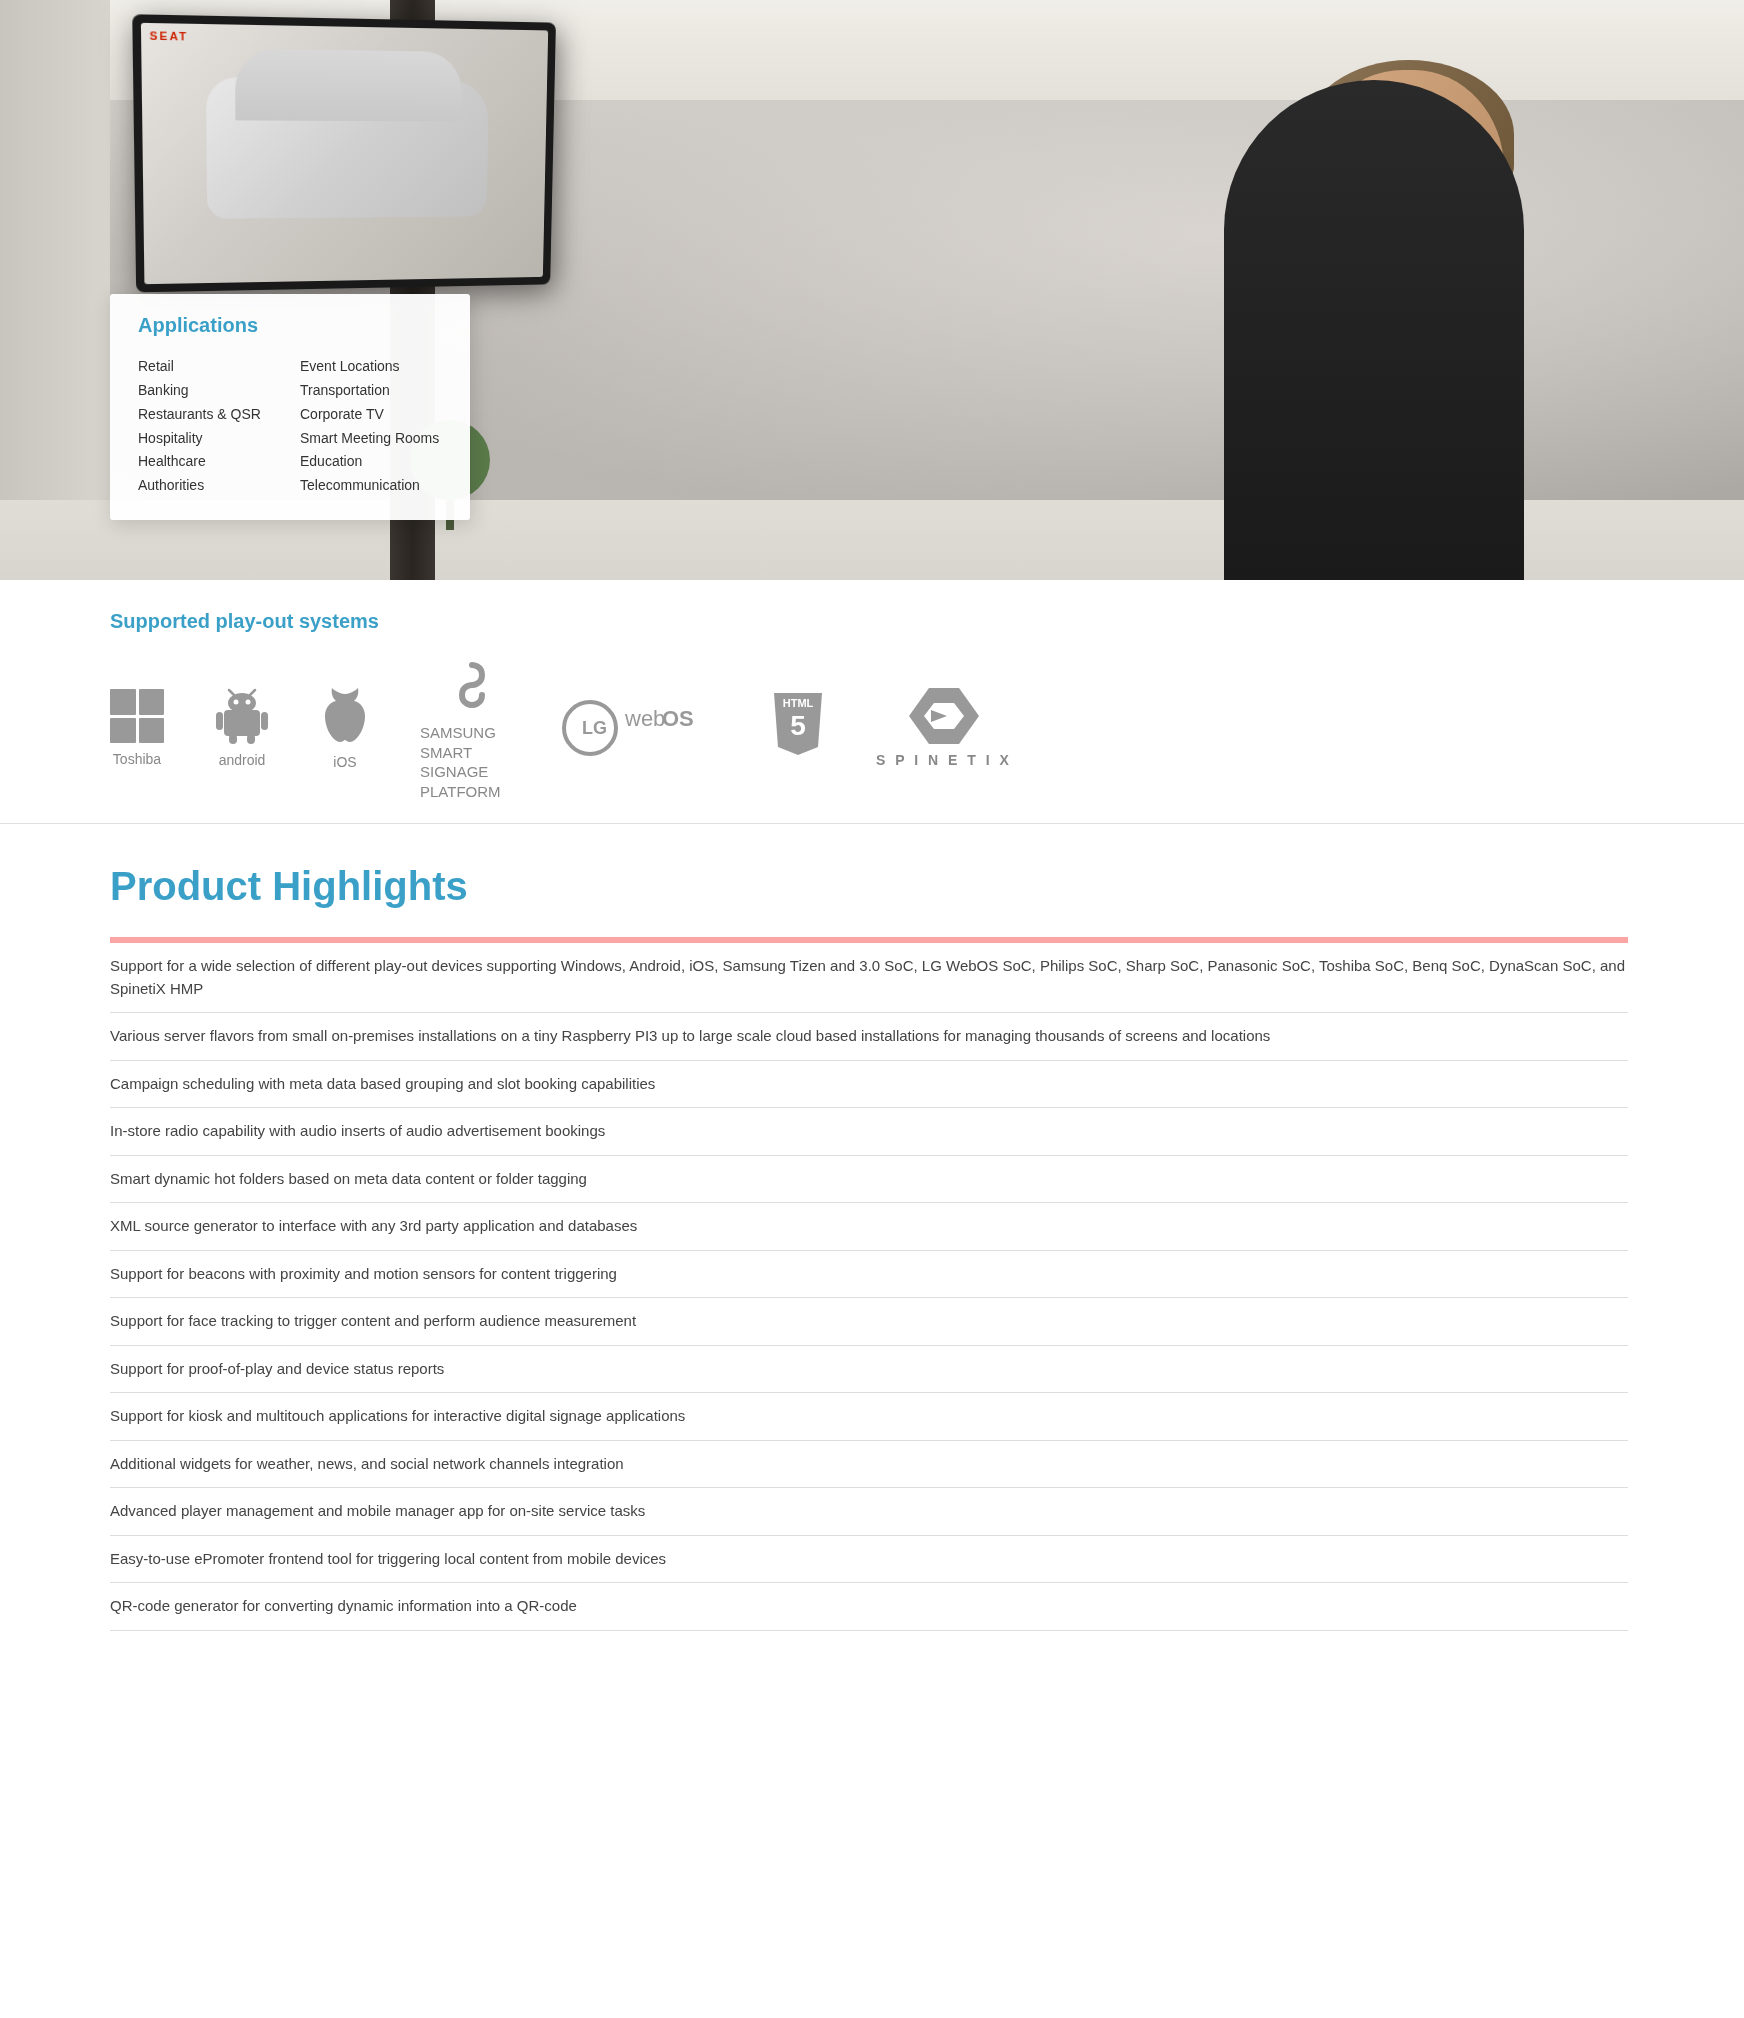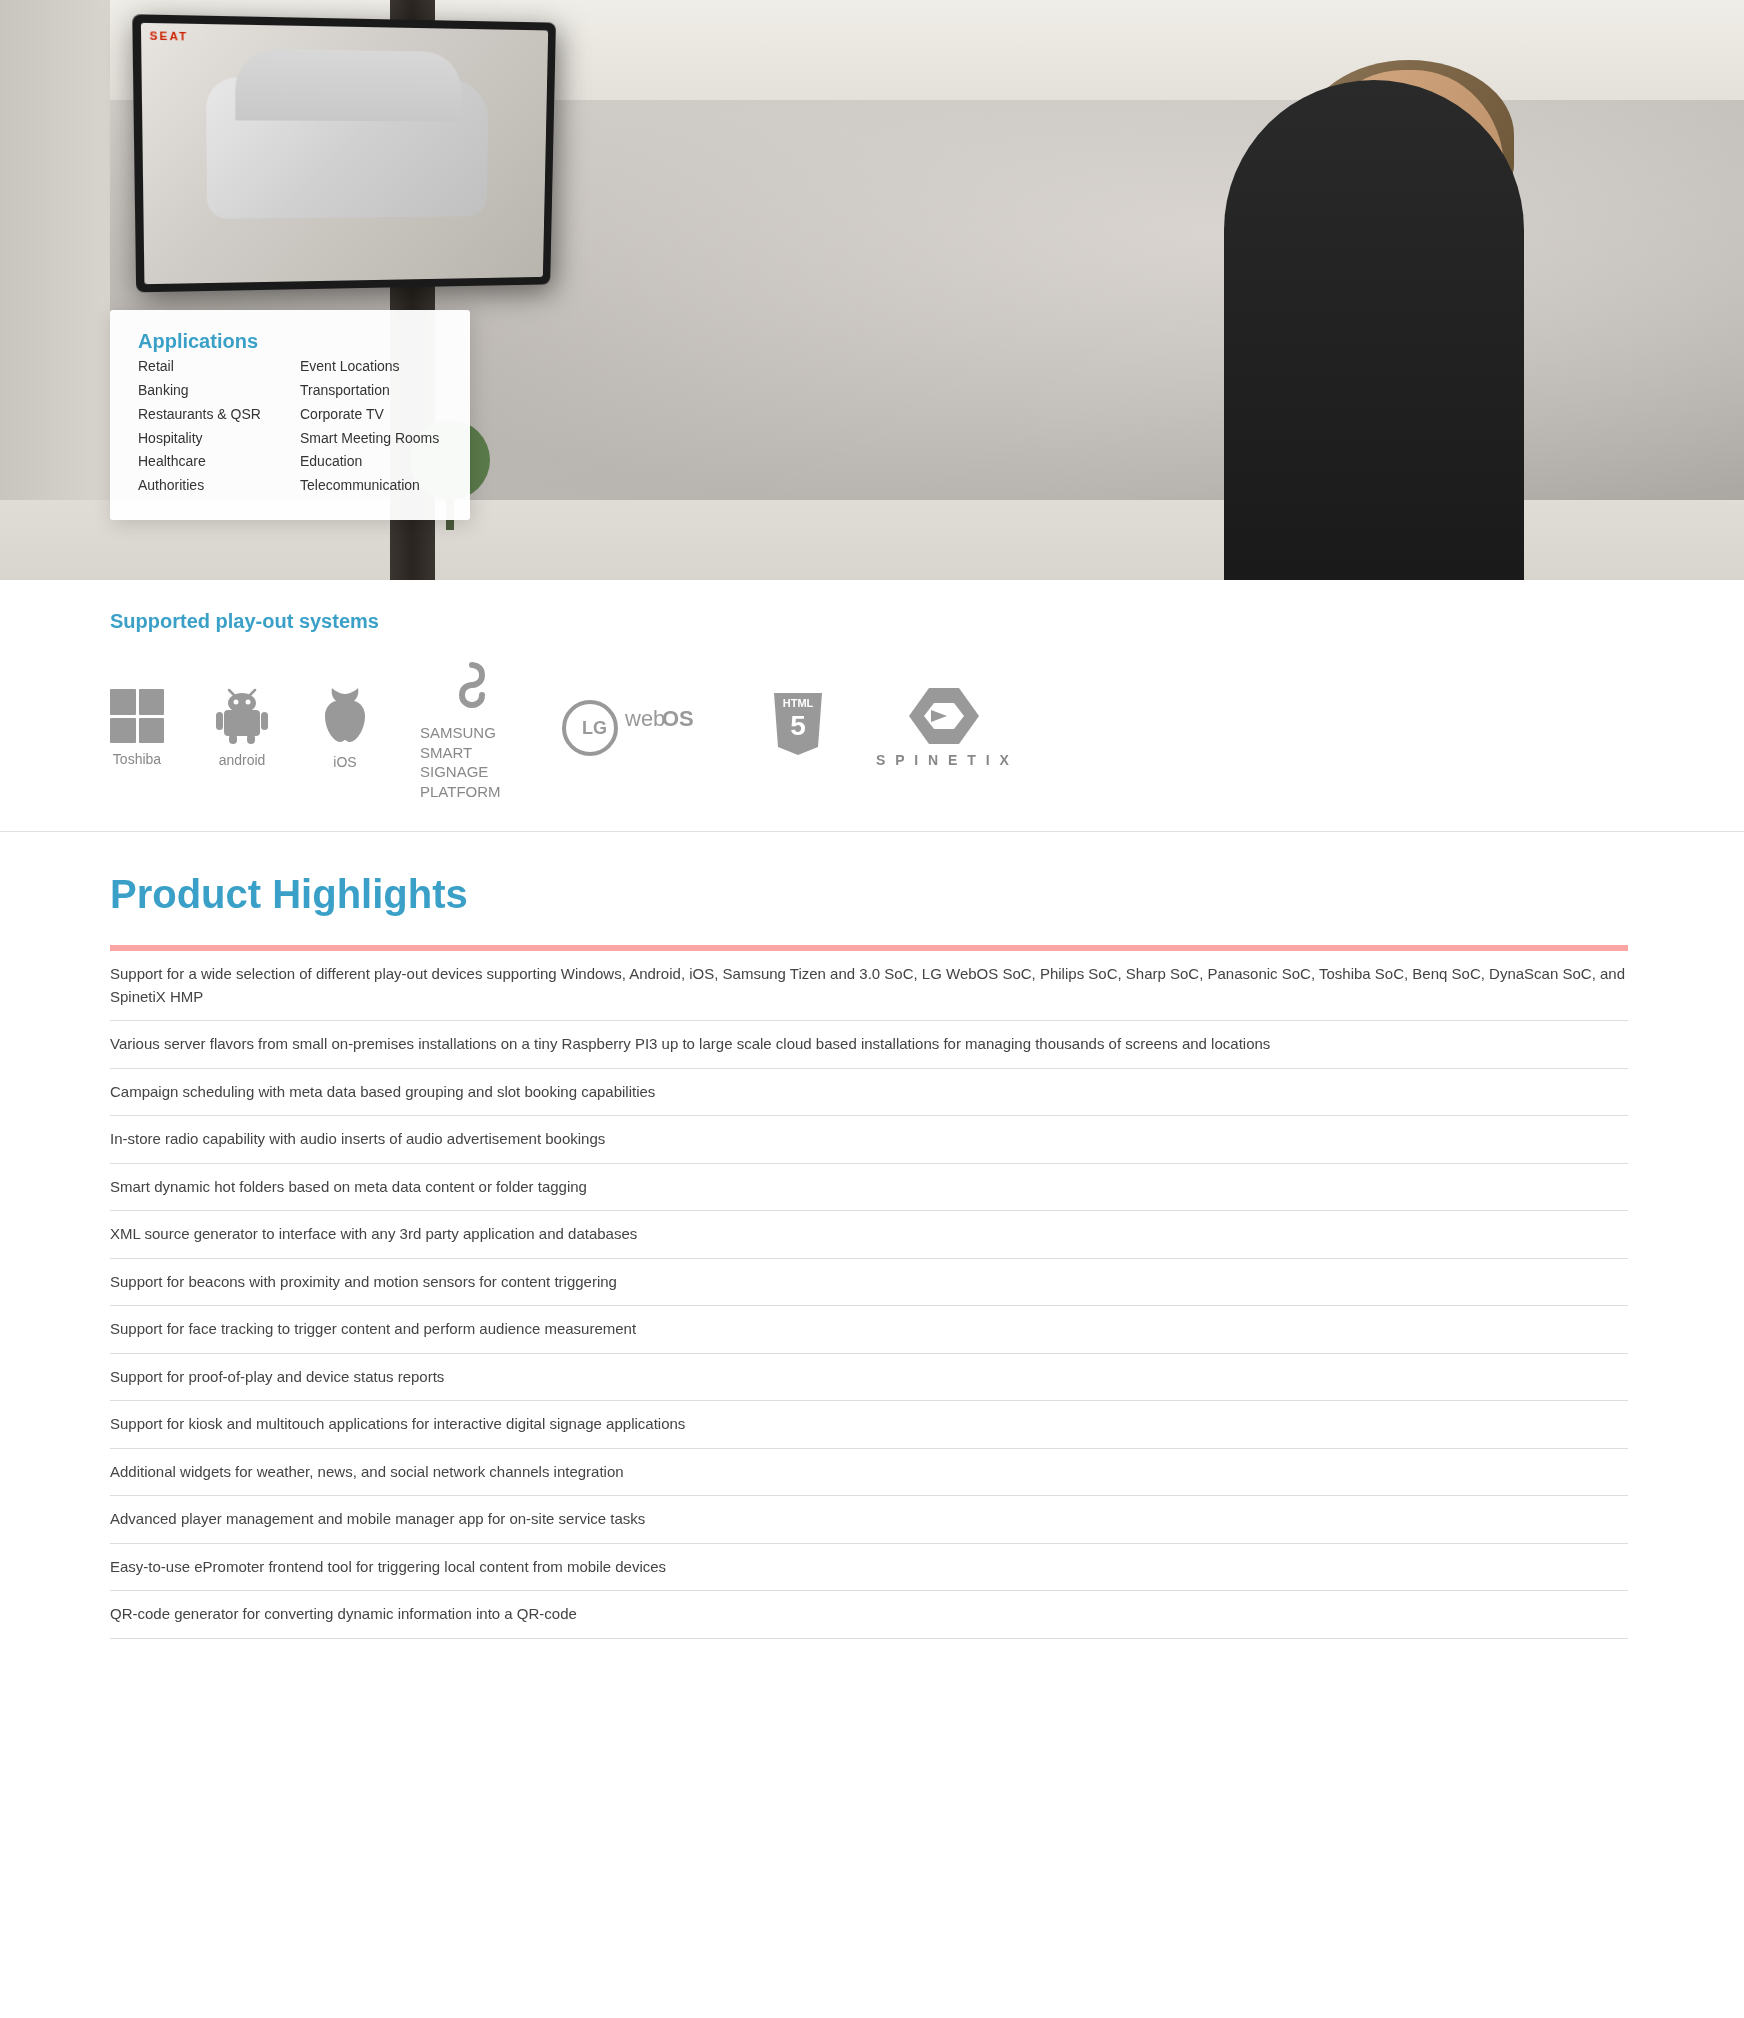--- a/index.html
+++ b/index.html
@@ -133,38 +133,38 @@
       border-radius: 3px;
       padding: 20px 28px 22px 28px;
       width: 360px;
       box-shadow: 2px 4px 20px rgba(0,0,0,0.15);
     }
 
     .card-title {
       font-size: 20px;
       font-weight: 600;
       color: #3aa0c8;
-      margin-bottom: 2px;
+      margin-bottom: 18px;
     }
 
     .card-grid {
       display: grid;
       grid-template-columns: 1fr 1fr;
       gap: 4px 20px;
     }
 
     .card-item {
       font-size: 14px;
       color: #333;
       line-height: 1.7;
     }
 
     
     .supported-section {
-      padding: 30px 110px 20px 110px;
+      padding: 30px 110px 12px 110px;
       border-bottom: 1px solid #e0e0e0;
     }
 
     .supported-title {
       font-size: 20px;
       font-weight: 600;
       color: #3aa0c8;
       margin-bottom: 22px;
     }
 

